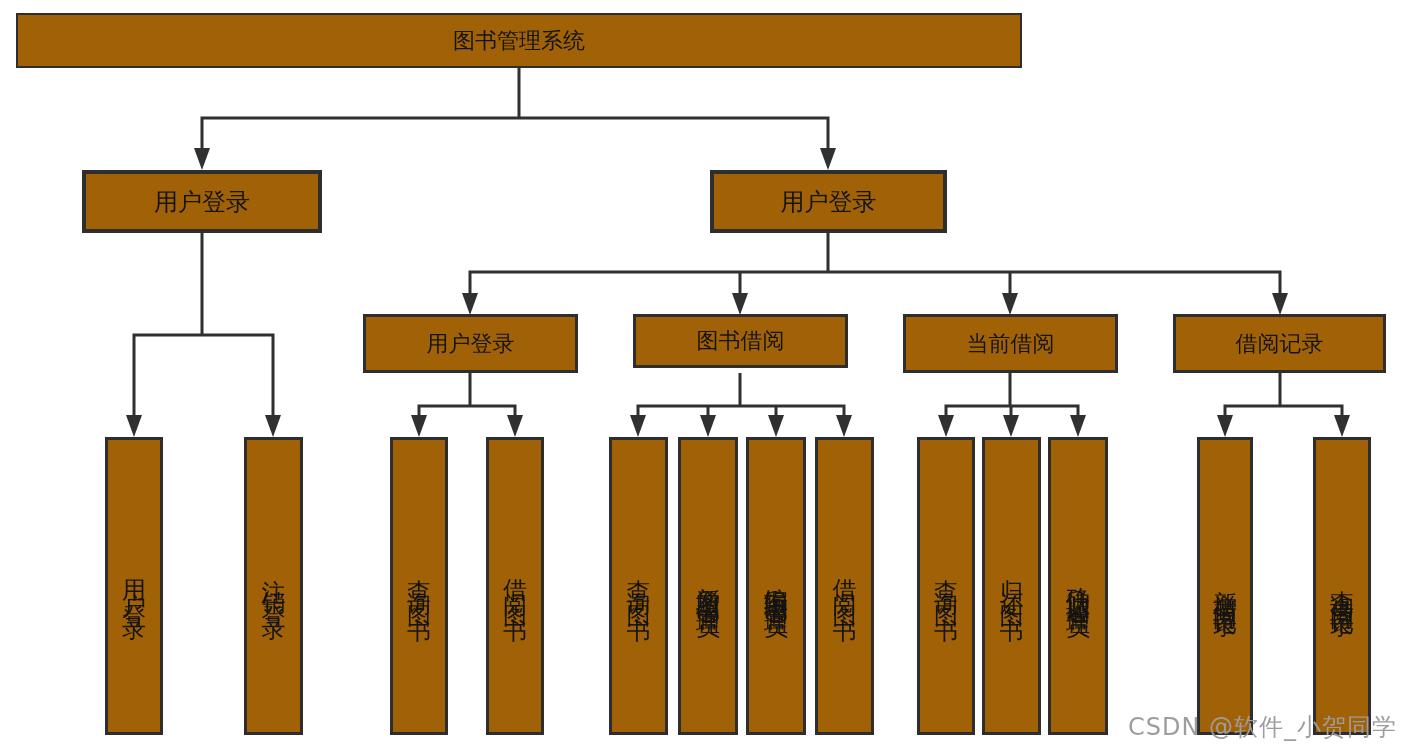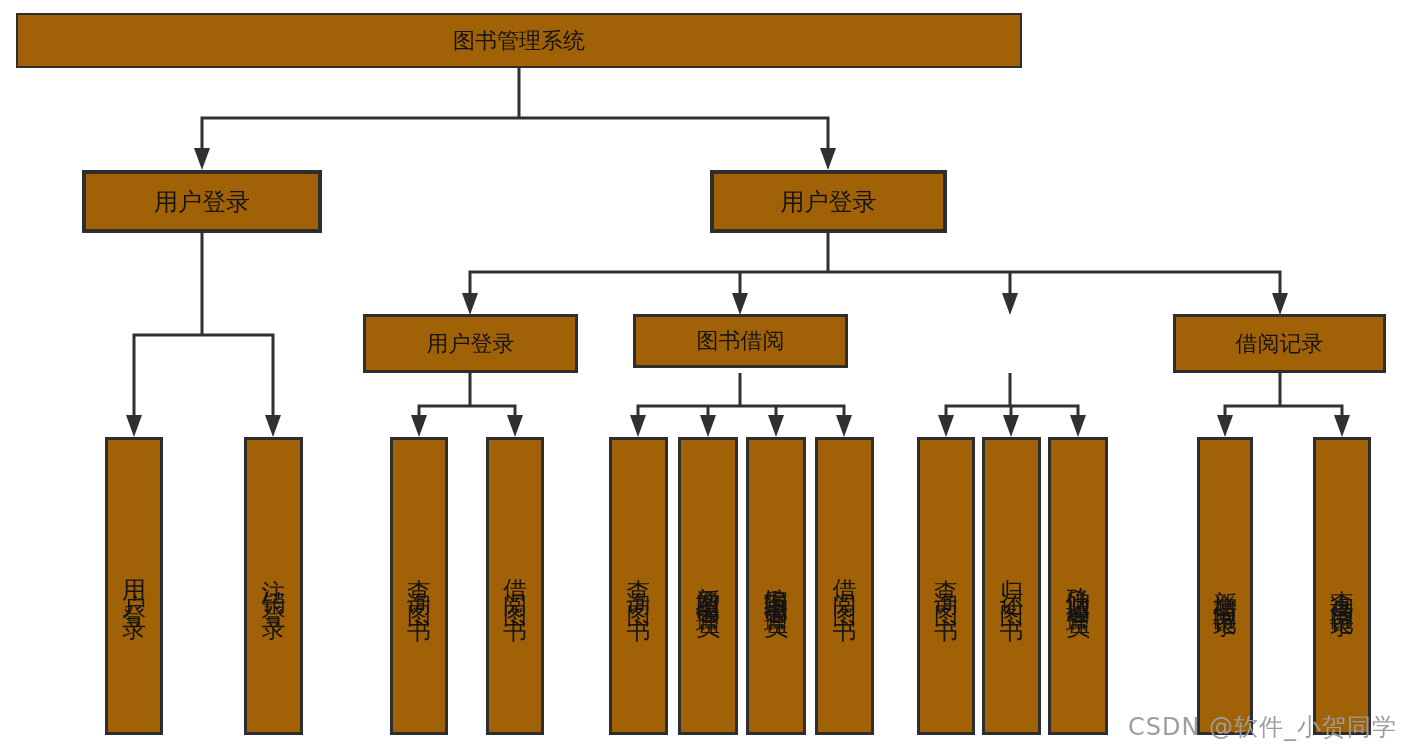--- a/index.html
+++ b/index.html
@@ -89,20 +89,21 @@
     </g>
   </svg>
 
   <div class="box root" style="left:16px;top:13px;width:1006px;height:55px">图书管理系统</div>
 
   <div class="box lvl2" style="left:82px;top:170px;width:240px;height:63px">用户登录</div>
   <div class="box lvl2" style="left:710px;top:170px;width:237px;height:63px">用户登录</div>
 
   <div class="box lvl3" style="left:363px;top:314px;width:215px;height:59px">用户登录</div>
   <div class="box lvl3" style="left:633px;top:314px;width:215px;height:54px">图书借阅</div>
+  <div class="box lvl3" style="left:903px;top:314px;width:215px;height:59px">当前借阅</div>
   <div class="box lvl3" style="left:1173px;top:314px;width:213px;height:59px">借阅记录</div>
 
   <div class="box v" style="left:105px;top:437px;width:58px;height:298px">用户登录</div>
   <div class="box v" style="left:244px;top:437px;width:59px;height:298px">注销登录</div>
 
   <div class="box v" style="left:390px;top:437px;width:58px;height:298px">查询图书</div>
   <div class="box v" style="left:486px;top:437px;width:58px;height:298px">借阅图书</div>
 
   <div class="box v" style="left:609px;top:437px;width:59px;height:298px">查询图书</div>
   <div class="box v long" style="left:678px;top:437px;width:60px;height:298px">新增图书（管理员）</div>

